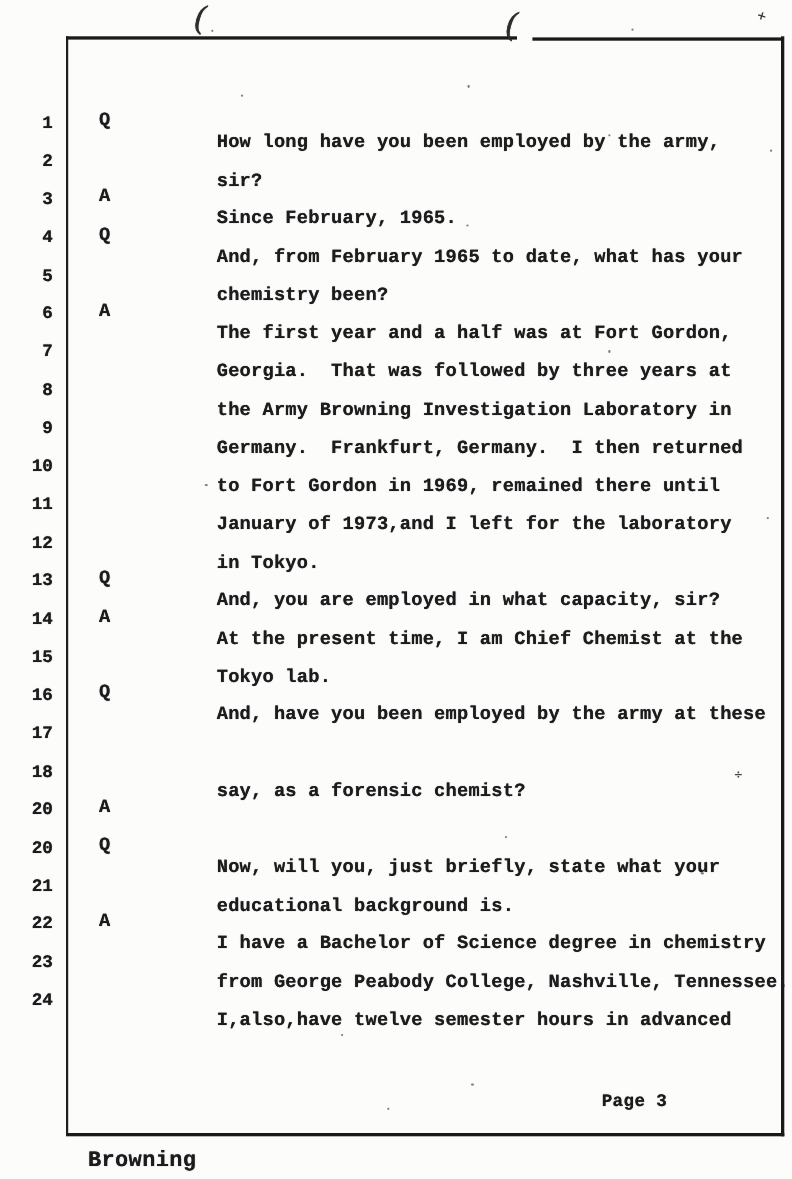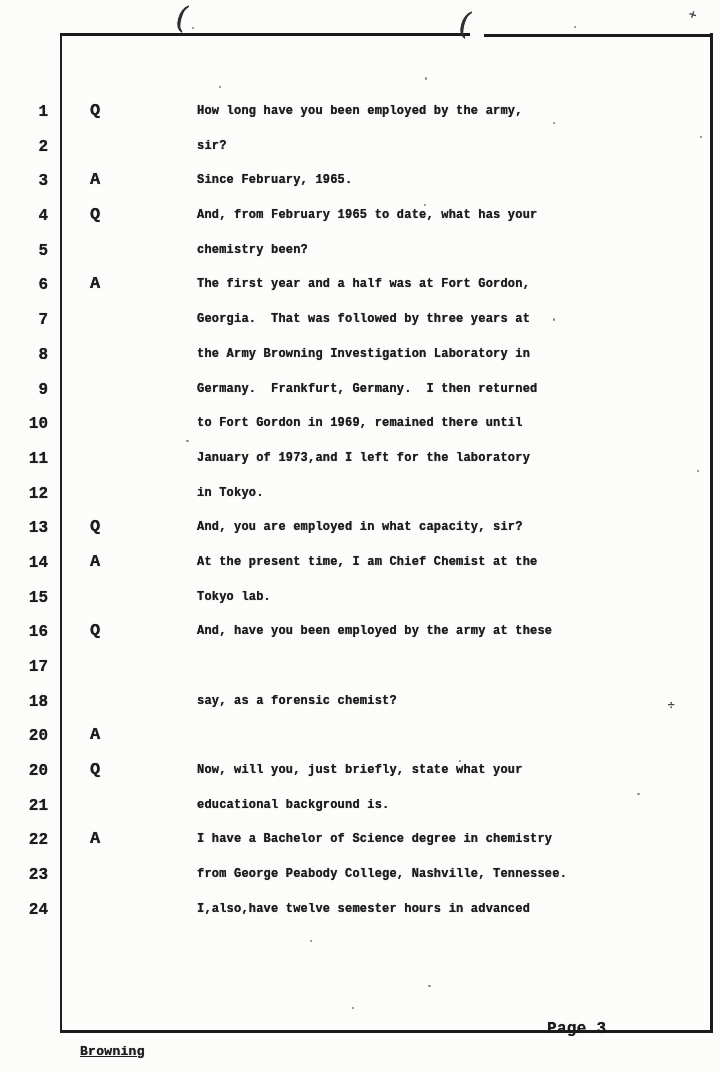--- a/index.html
+++ b/index.html
@@ -31,25 +31,25 @@
   .pen-tick{
     position:absolute;left:688px;top:8px;font-family:"DejaVu Sans",sans-serif;
     font-size:11px;font-weight:700;color:#3c3c3c;transform:rotate(18deg);z-index:6;
   }
 
   
   .rows{position:absolute;left:0;top:101px;right:0;z-index:2;}
   .row{height:34.7px;display:flex;align-items:flex-start;line-height:20px;}
   .num{width:48px;text-align:right;font-size:16px;letter-spacing:0;padding-top:1px;}
   .speaker{margin-left:42px;width:107px;font-size:17px;letter-spacing:0.2px;}
-  .text{font-size:12px;letter-spacing:0.2px;white-space:pre;flex:0 0 auto;}
-
-  
-  .footer-left{position:absolute;left:80px;top:1044px;font-size:13px;letter-spacing:0.3px;text-decoration:underline;}
-  .footer-right{position:absolute;left:547px;top:1020px;font-size:16px;letter-spacing:0.3px;}
+  .text{font-size:17px;letter-spacing:0.2px;white-space:pre;flex:0 0 auto;margin-top:20px;}
+
+  
+  .footer-left{position:absolute;left:80px;top:1044px;font-size:20px;letter-spacing:0.3px;}
+  .footer-right{position:absolute;left:547px;top:992px;font-size:16px;letter-spacing:0.3px;}
 
   
   .dot{position:absolute;background:#3a3a3a;border-radius:50%;opacity:.65;z-index:3;}
   .divmark{position:absolute;left:667px;top:699px;font-size:10px;color:#444;z-index:3;
     font-family:"DejaVu Sans",sans-serif;}
 </style>
 </head>
 <body>
 
 <div class="page">

